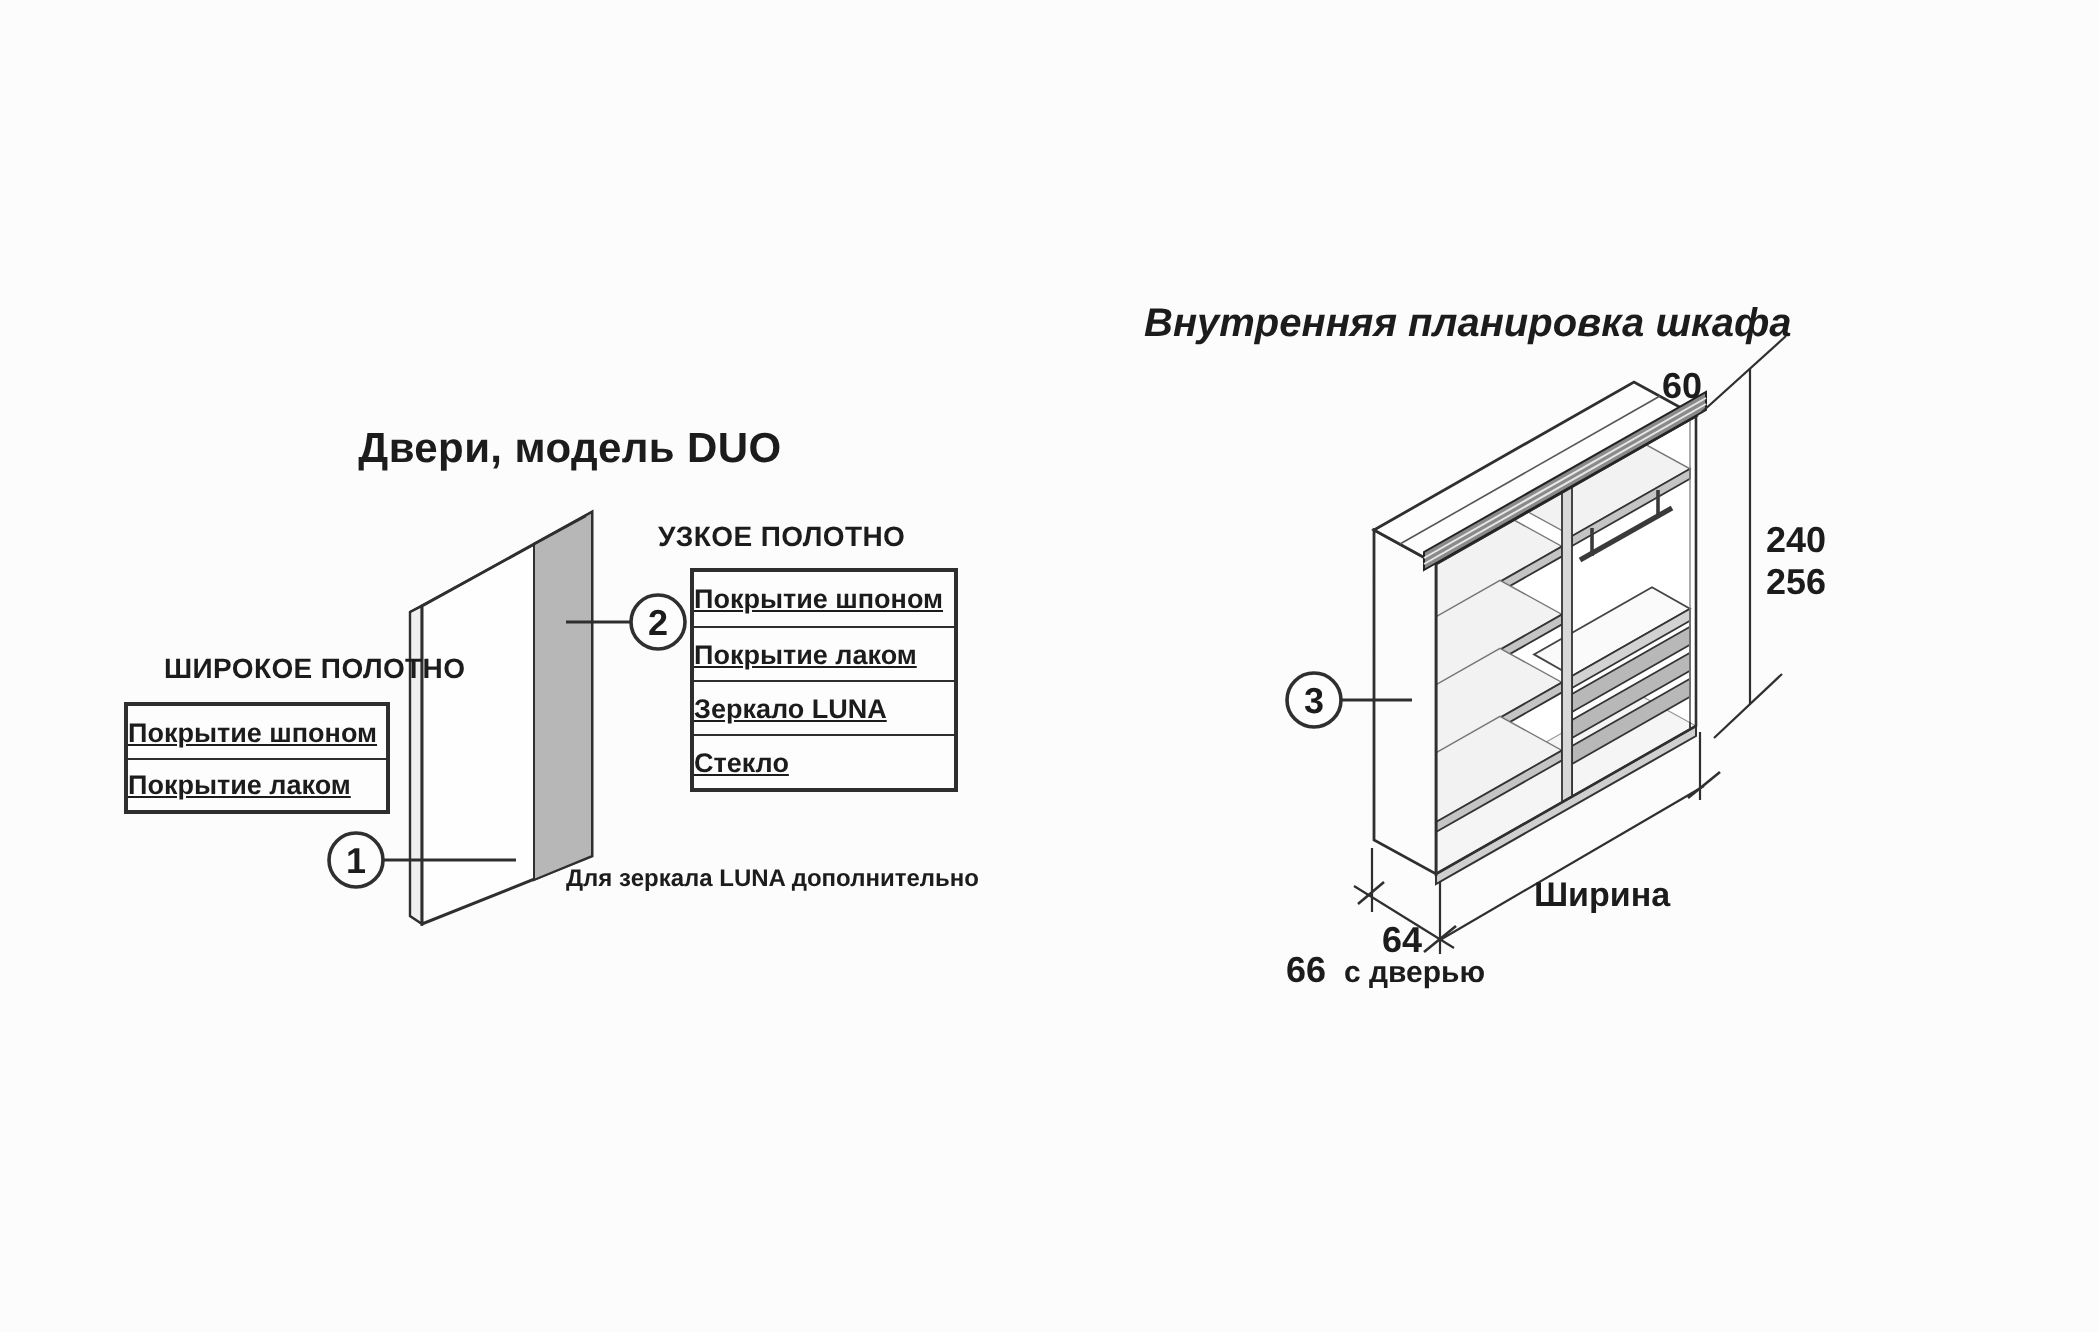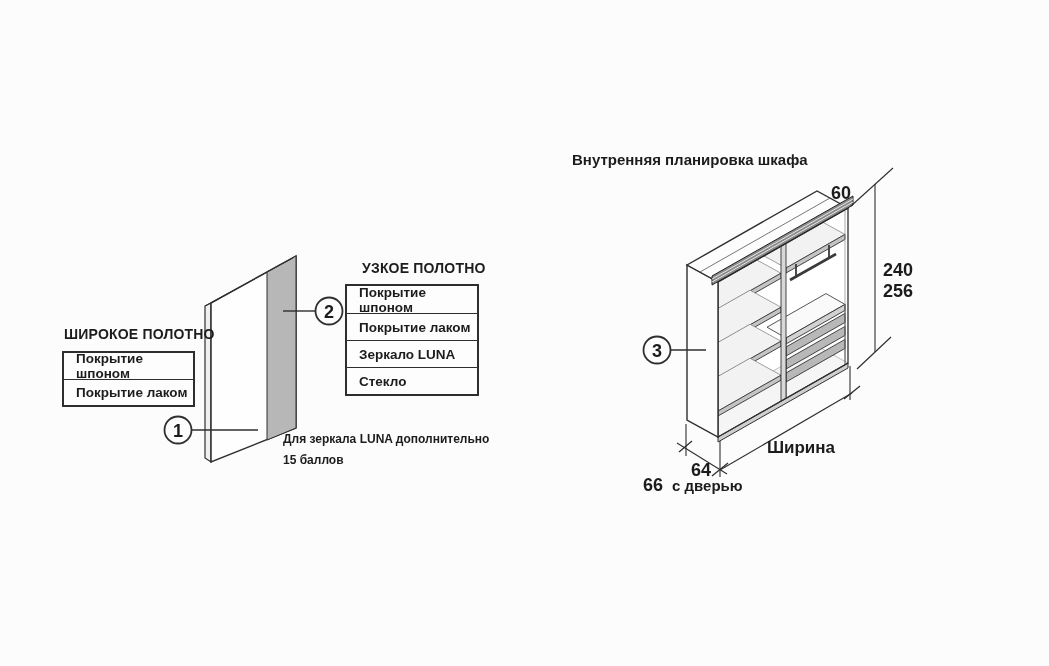--- a/index.html
+++ b/index.html
@@ -4,27 +4,28 @@
 <style>
   html,body{margin:0;padding:0;}
   body{background:#e9e9e9;font-family:"Liberation Sans",sans-serif;}
   #stage{
     position:relative;width:1049px;height:666px;background:#fcfcfc;
     overflow:hidden;color:#1c1c1c;
   }
   #line-art{position:absolute;left:0;top:0;}
   .abs{position:absolute;}
   .fig-title{font-size:21px;font-weight:bold;letter-spacing:.2px;}
-  .fig-title-sm{font-size:15px;font-weight:bold;}
+  .fig-title-sm{font-size:20px;font-weight:bold;font-style:italic;}
   .tbl-header{font-size:14px;font-weight:bold;letter-spacing:.2px;}
   .opt-table{border:2px solid #2e2e2e;background:#fdfdfd;}
   .opt-row{
-    display:flex;align-items:center;padding-left:12px;
+    display:flex;align-items:center;padding-left:0;
     font-size:13.5px;font-weight:bold;border-top:1.6px solid #2e2e2e;
     box-sizing:border-box;
+    text-decoration:underline;
   }
   .opt-row:first-child{border-top:none;}
   .wide .opt-row{width:129px;height:26px;}
   .narrow .opt-row{width:130px;height:27px;}
   .note{font-size:12px;font-weight:bold;line-height:21px;}
   svg text{font-family:"Liberation Sans",sans-serif;fill:#1c1c1c;}
   .dim{font-size:18px;font-weight:bold;}
   .dim-sm{font-size:15px;font-weight:bold;}
   .callout-num{font-size:18px;font-weight:bold;}
   .wlabel{font-size:17px;font-weight:bold;}
@@ -137,37 +138,37 @@
       <text x="851" y="199" text-anchor="end" class="dim">60</text>
       <text x="883" y="276" class="dim">240</text>
       <text x="883" y="297" class="dim">256</text>
       <text x="801" y="453" text-anchor="middle" class="wlabel">Ширина</text>
       <text x="701" y="476" text-anchor="middle" class="dim">64</text>
       <text x="643" y="491" class="dim">66</text>
       <text x="672" y="491" class="dim-sm">с дверью</text>
     </g>
   </svg>
 
+  <div class="abs fig-title" style="left:160px;top:213px;width:250px;text-align:center;">Двери, модель DUO</div>
 
-  <div class="abs tbl-header" style="left:64px;top:326px;">ШИРОКОЕ ПОЛОТНО</div>
+  <div class="abs tbl-header" style="left:82px;top:326px;">ШИРОКОЕ ПОЛОТНО</div>
 
   <div class="abs opt-table wide" style="left:62px;top:351px;">
     <div class="opt-row">Покрытие шпоном</div>
     <div class="opt-row">Покрытие лаком</div>
   </div>
 
-  <div class="abs tbl-header" style="left:362px;top:260px;text-align:right;">УЗКОЕ ПОЛОТНО</div>
+  <div class="abs tbl-header" style="left:329px;top:260px;text-align:right;">УЗКОЕ ПОЛОТНО</div>
 
   <div class="abs opt-table narrow" style="left:345px;top:284px;">
     <div class="opt-row">Покрытие шпоном</div>
     <div class="opt-row">Покрытие лаком</div>
     <div class="opt-row">Зеркало LUNA</div>
     <div class="opt-row">Стекло</div>
   </div>
 
   <div class="abs note" style="left:283px;top:429px;">
     <div>Для зеркала LUNA дополнительно</div>
-    <div>15 баллов</div>
   </div>
 
   <div class="abs fig-title-sm" style="left:572px;top:151px;">Внутренняя планировка шкафа</div>
 
 </div>
 
 </body></html>

